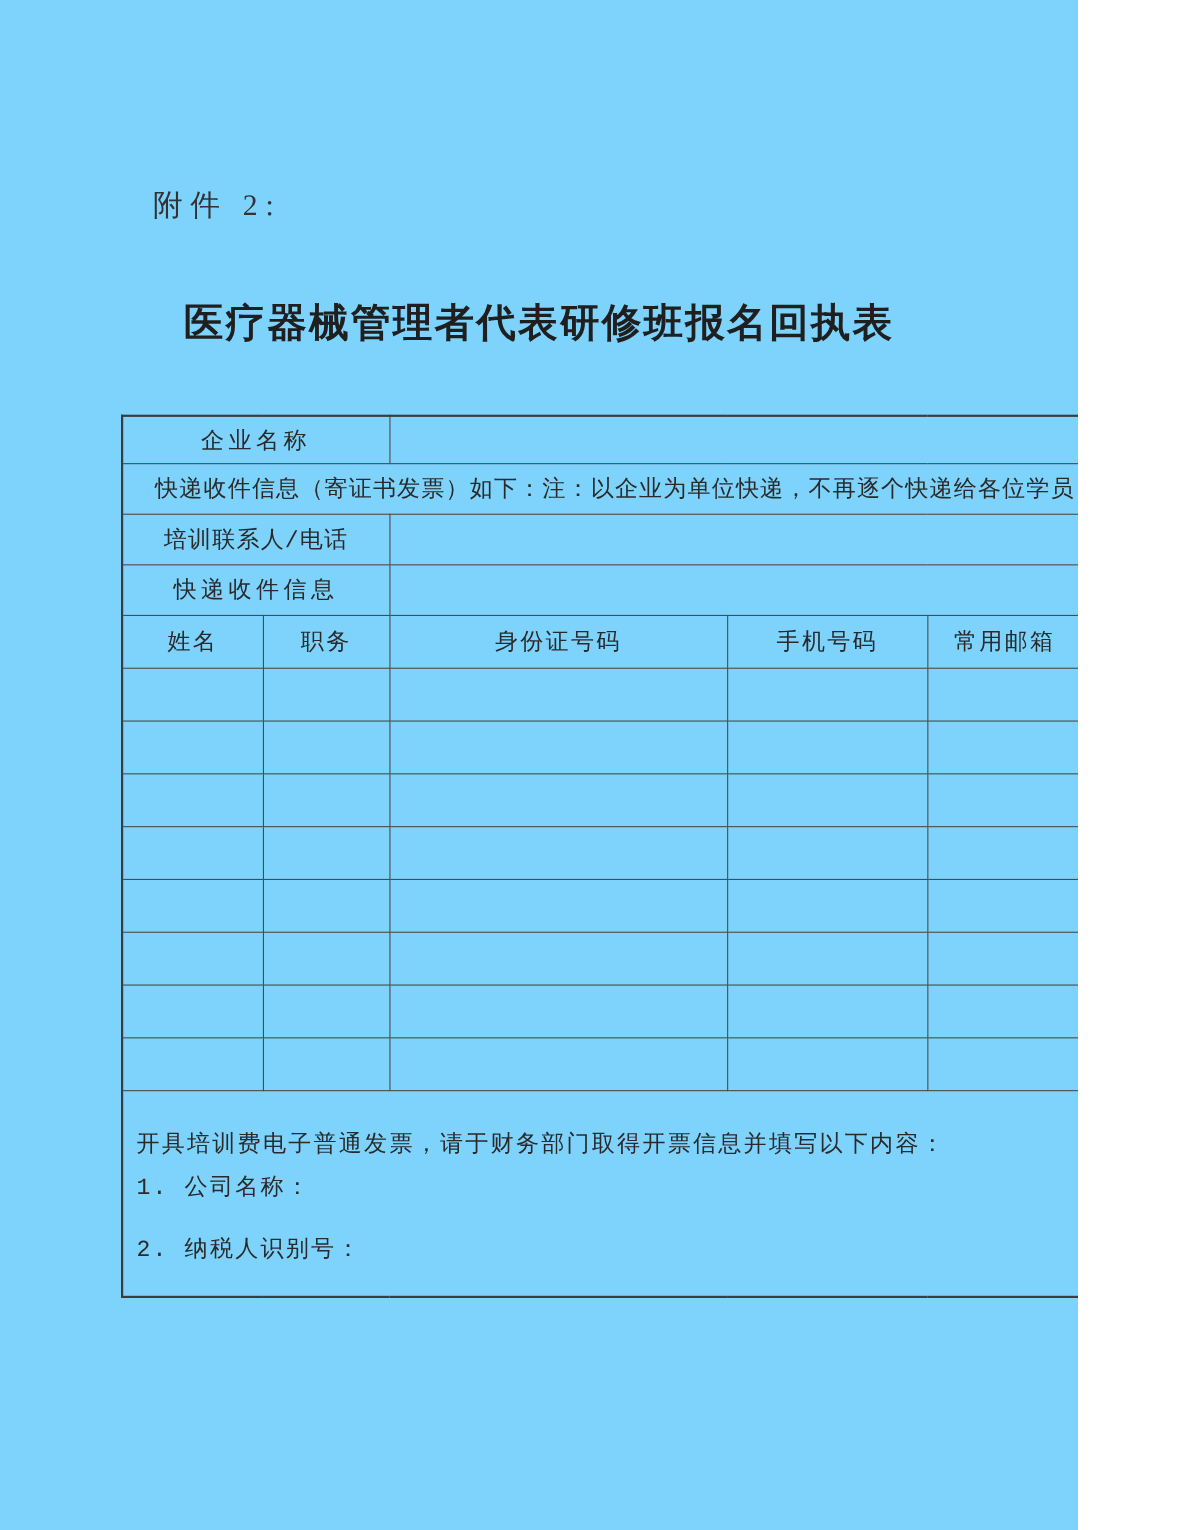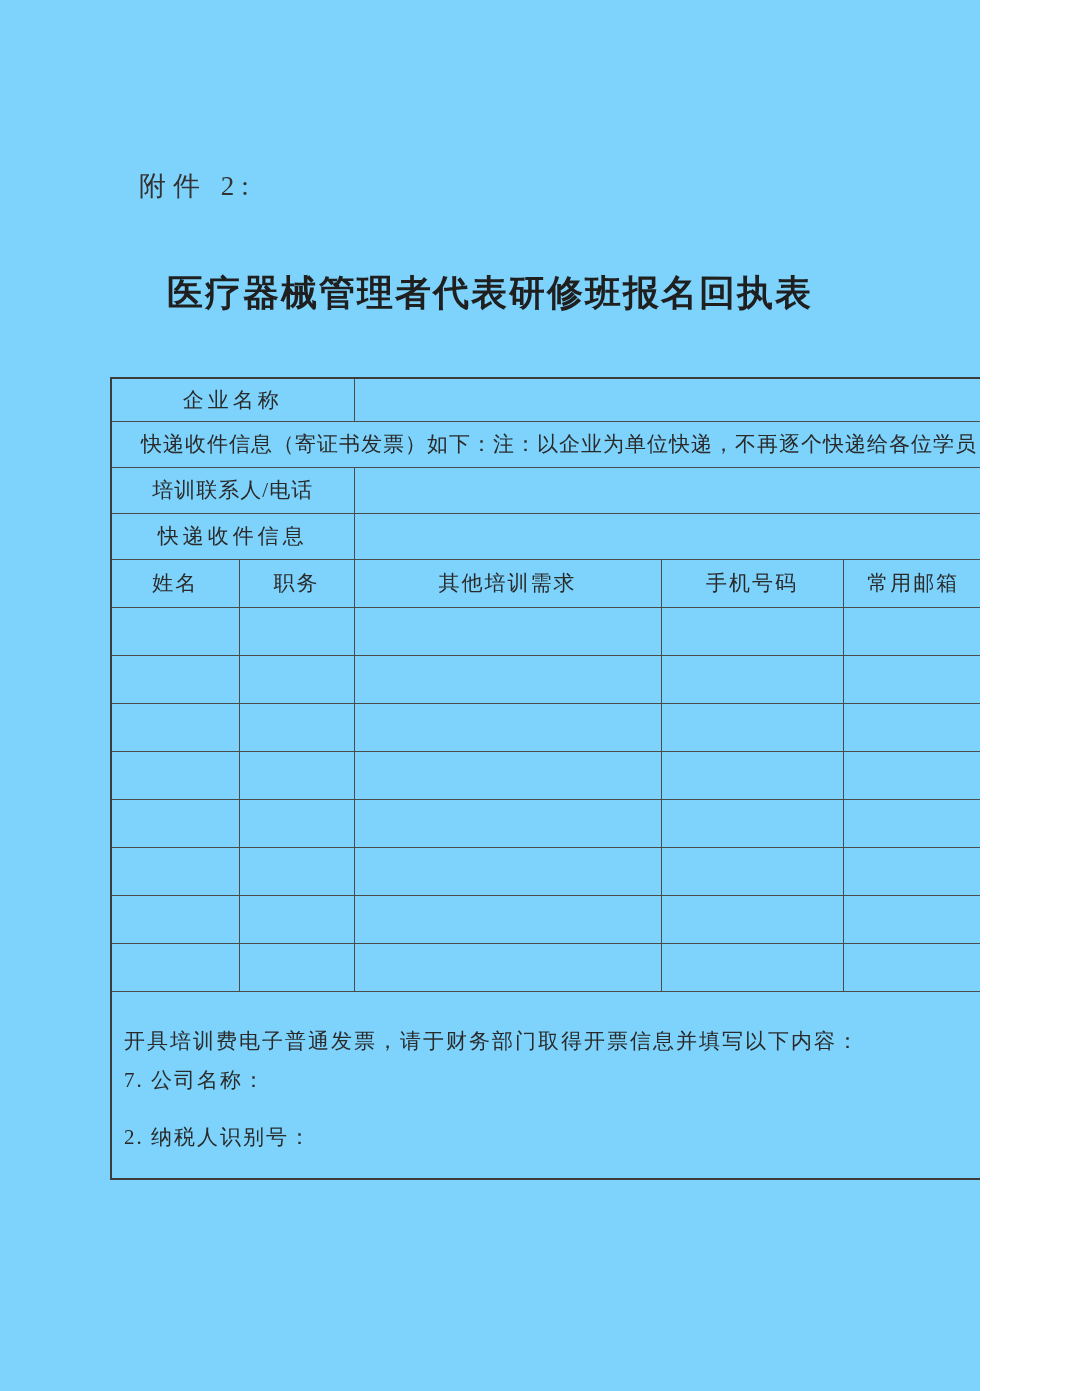--- a/index.html
+++ b/index.html
@@ -44,20 +44,21 @@
     table-layout: fixed;
     border: 2px solid #3c3c3c;
   }
   table.form td, table.form th {
     border: 1px solid #4b4b4b;
     font-size: 21px;
     font-weight: normal;
     color: #2a2a2a;
     vertical-align: middle;
     overflow: hidden;
+    font-family: Liberation Mono, monospace;
   }
   .row-company    { height: 43px; }
   .row-express    { height: 46px; }
   .row-recipient  { height: 63px; }
   .row-contact    { height: 46px; }
   .row-products   { height: 46px; }
   .row-needs      { height: 45px; }
   .row-head       { height: 48px; }
   .row-empty      { height: 48px; }
   .row-footer     { height: 188px; }
@@ -137,21 +138,21 @@
 
       <tr class="row-products">
         <td colspan="2" class="label-cell">快递收件信息</td>
         <td colspan="3"></td>
       </tr>
 
 
       <tr class="row-head">
         <th class="head-cell">姓名</th>
         <th class="head-cell">职务</th>
-        <th class="head-cell">其他培训需求</th>
+        <th class="head-cell">身份证号码</th>
         <th class="head-cell">手机号码</th>
         <th class="head-cell">常用邮箱</th>
       </tr>
 
       <tr class="row-empty">
           <td></td>
           <td></td>
           <td></td>
           <td></td>
           <td></td>
@@ -201,20 +202,20 @@
         <tr class="row-empty">
           <td></td>
           <td></td>
           <td></td>
           <td></td>
           <td></td>
         </tr>
         <tr class="row-footer">
         <td colspan="5" class="footer-cell">
           <p>开具培训费电子普通发票，请于财务部门取得开票信息并填写以下内容：</p>
-          <p class="footer-line2">7. 公司名称：</p>
+          <p class="footer-line2">1. 公司名称：</p>
           <p class="footer-line3">2. 纳税人识别号：</p>
         </td>
       </tr>
 
     </tbody>
   </table>
 </div>
 
 </body></html>

